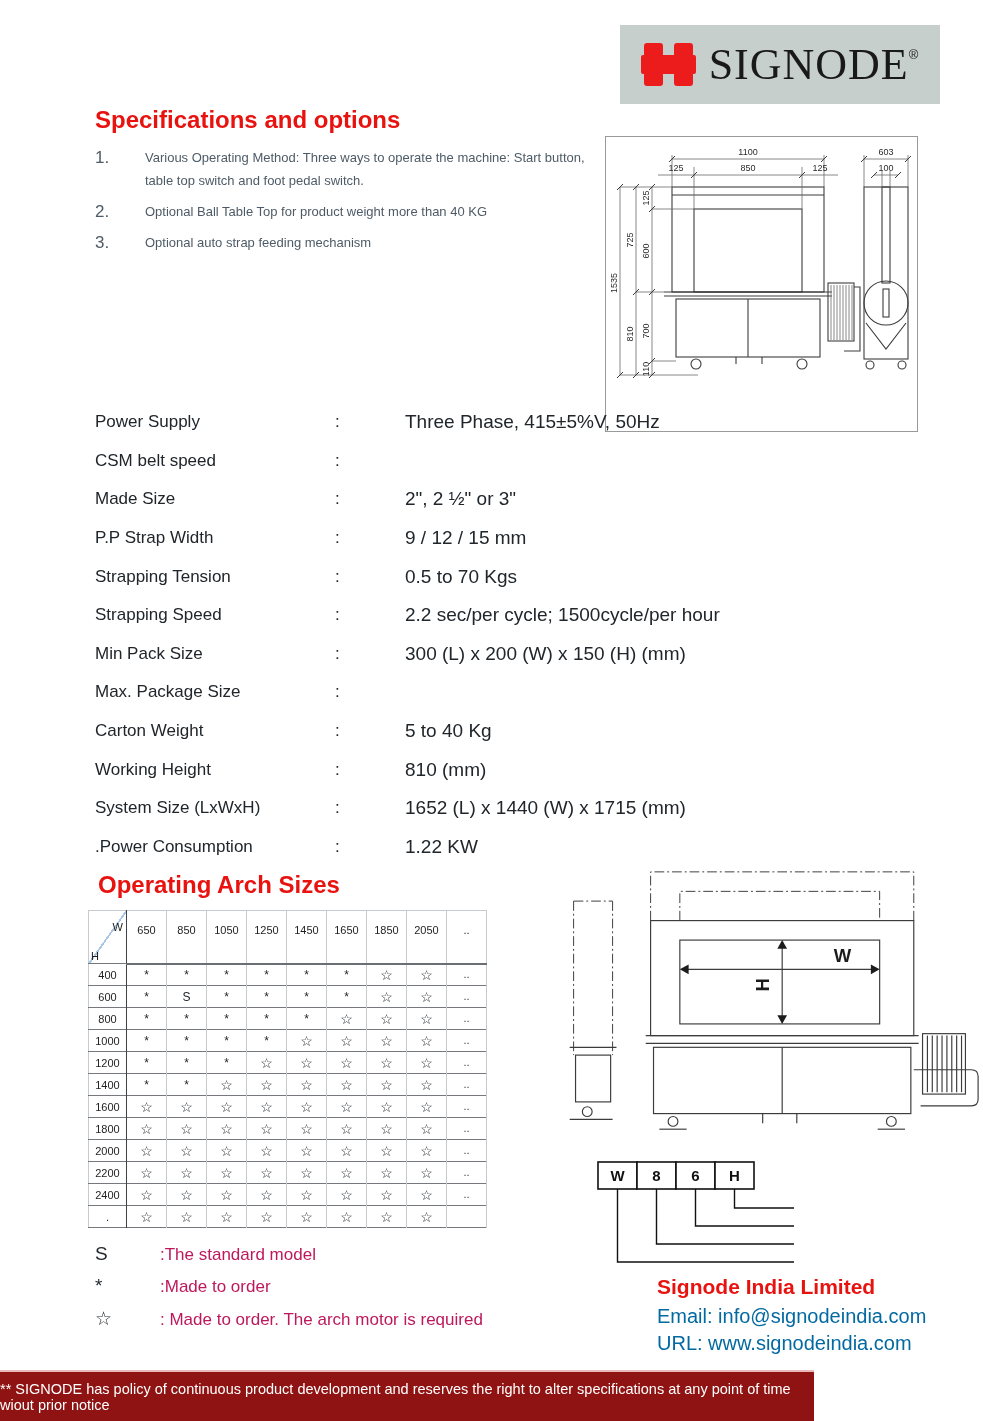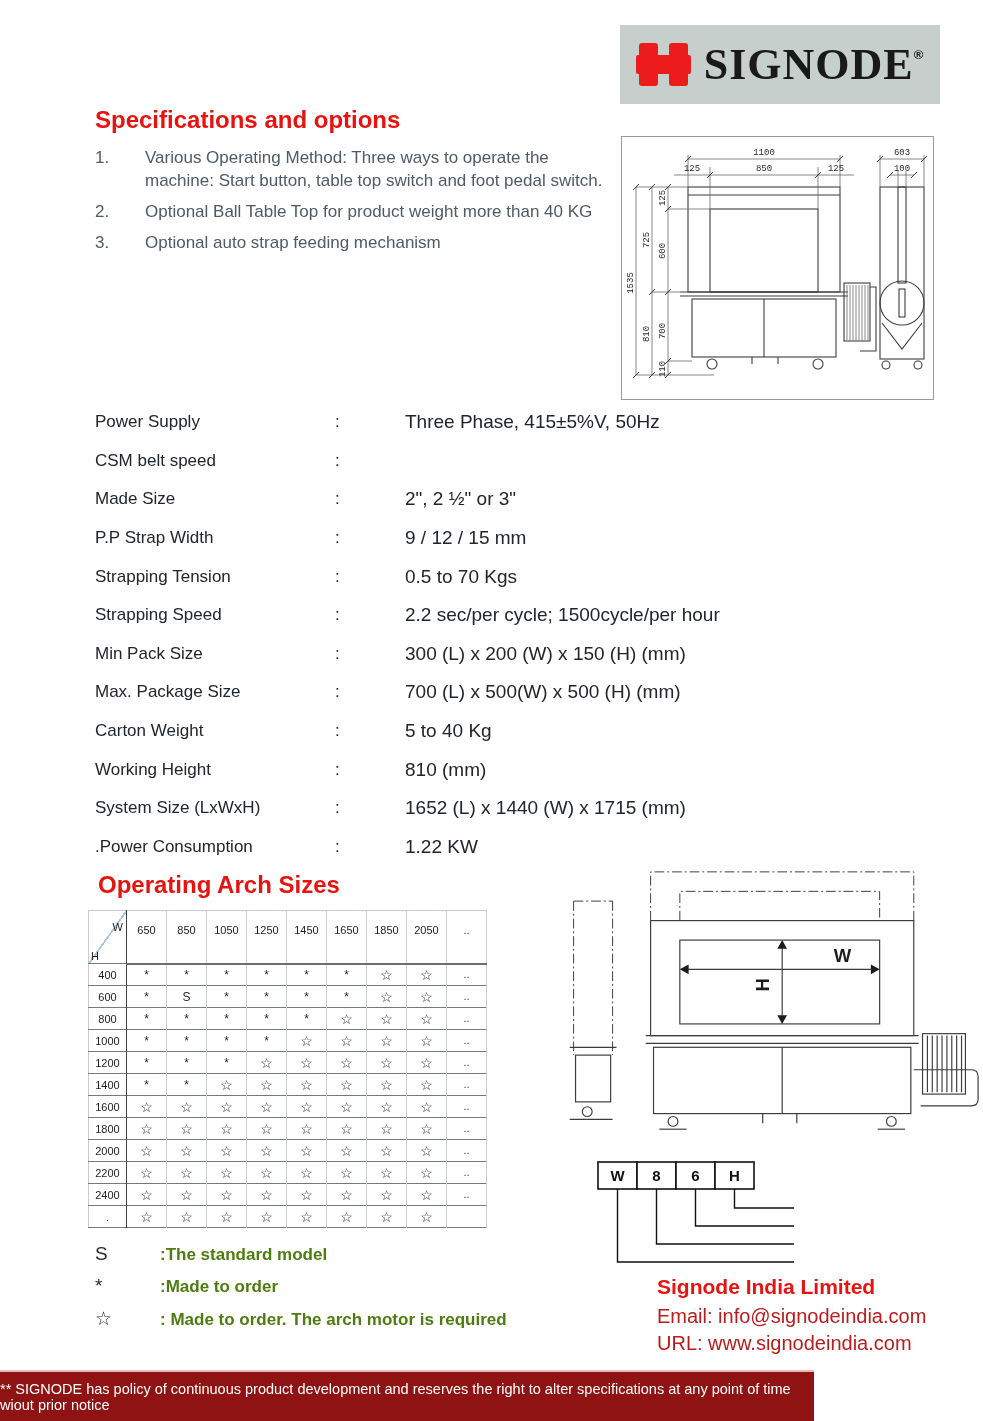--- a/index.html
+++ b/index.html
@@ -3,37 +3,37 @@
 <meta charset="utf-8">
 <style>
   * { box-sizing: border-box; margin: 0; padding: 0; }
   body { background:#e9e9e9; font-family:"Liberation Sans", sans-serif; }
   .page { position:relative; width:983px; height:1421px; background:#ffffff; overflow:hidden;
           font-family:"Liberation Sans", sans-serif; margin:0 auto; }
 
   
   .logo-box { position:absolute; left:620px; top:25px; width:320px; height:79px;
               background:#c7cfcc; display:flex; align-items:center; justify-content:center; gap:10px; }
-  .logo-text { font-family:"Liberation Serif", serif; font-weight:700; font-size:44px; color:#191919;
+  .logo-text { font-family:"Liberation Serif", serif; font-weight:400; font-size:44px; color:#191919;
                letter-spacing:1px; line-height:1; }
   .logo-text sup { font-size:13px; vertical-align:20px; font-family:"Liberation Sans",sans-serif; }
 
   
   .title { position:absolute; left:95px; top:106px; font-size:24px; font-weight:700; color:#e8120f; }
   .arch-title { position:absolute; left:98px; top:871px; font-size:24px; font-weight:700; color:#e8120f; }
 
   
   .options-list { position:absolute; left:95px; top:146px; width:515px; }
   .li { display:flex; margin-bottom:8px; }
   .li .num { width:50px; flex:none; font-size:17px; color:#4e5b66; line-height:23px; }
-  .li .txt { width:465px; font-size:17px; color:#4e5b66; line-height:23px; }
-
-  
-  .dim-diagram { position:absolute; left:621px; top:136px; width:313px; height:264px;
-                 border:1px solid #9a9a9a; background:#fff;font-family:Liberation Mono, monospace; }
+  .li .txt { width:465px; font-size:13px; color:#4e5b66; line-height:23px; }
+
+  
+  .dim-diagram { position:absolute; left:605px; top:136px; width:313px; height:296px;
+                 border:1px solid #9a9a9a; background:#fff; }
   .dim-diagram svg { display:block; }
   .ml { stroke:#3c3c3c; stroke-width:1.1; fill:none; }
   .dl { stroke:#6a6a6a; stroke-width:0.8; fill:none; }
   .tick { stroke:#3c3c3c; stroke-width:1; }
   text.dim { font-size:9px; fill:#2b2b2b; }
 
   
   .spec-table { position:absolute; left:95px; top:403px; width:680px; }
   .spec-row { display:flex; height:38.6px; align-items:center; }
   .spec-label { width:240px; font-size:17px; color:#20262b; }
@@ -67,26 +67,26 @@
   
   .model-code { position:absolute; left:588px; top:1156px; }
   .mc-box { stroke:#111; stroke-width:1.6; fill:#fff; }
   .mc-line { stroke:#111; stroke-width:1.4; fill:none; }
   text.mc { font-size:15px; font-weight:700; fill:#111; }
 
   
   .legend { position:absolute; left:95px; top:1243px; width:470px; }
   .legend-row { display:flex; align-items:baseline; margin-bottom:10px; }
   .legend-symbol { width:65px; font-size:19px; color:#23282d; }
-  .legend-text { font-size:17px; color:#4d7c0f;font-weight:bold; }
+  .legend-text { font-size:17px; color:#be185d; }
 
   
   .contact { position:absolute; left:657px; top:1275px; }
   .company { font-size:21px; font-weight:700; color:#e8120f; margin-bottom:4px; }
-  .contact .line { font-size:20px; color:#b91c1c; line-height:27px; }
+  .contact .line { font-size:20px; color:#0369a1; line-height:27px; }
 
   
   .footer { position:absolute; left:0; top:1370px; width:814px; height:51px; background:#8e1312;
             border-top:2px solid #e9b9b9; display:flex; align-items:center; justify-content:center; }
   .footer span { color:#ffffff; font-size:14.5px; }
 </style>
 </head>
 <body>
 
 <div class="page">
@@ -244,21 +244,20 @@
         <span class="spec-value">2.2 sec/per cycle; 1500cycle/per hour</span>
       </div>
       <div class="spec-row">
         <span class="spec-label">Min Pack Size</span>
         <span class="spec-sep">:</span>
         <span class="spec-value">300 (L) x 200 (W) x 150 (H) (mm)</span>
       </div>
       <div class="spec-row">
         <span class="spec-label">Max. Package Size</span>
         <span class="spec-sep">:</span>
-        <span class="spec-value">700 (L) x 500(W) x 500 (H) (mm)</span>
       </div>
       <div class="spec-row">
         <span class="spec-label">Carton Weight</span>
         <span class="spec-sep">:</span>
         <span class="spec-value">5 to 40 Kg</span>
       </div>
       <div class="spec-row">
         <span class="spec-label">Working Height</span>
         <span class="spec-sep">:</span>
         <span class="spec-value">810 (mm)</span>

